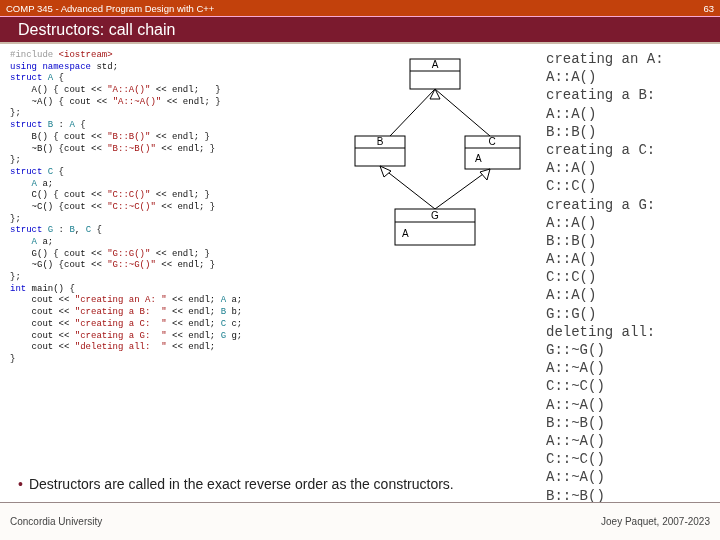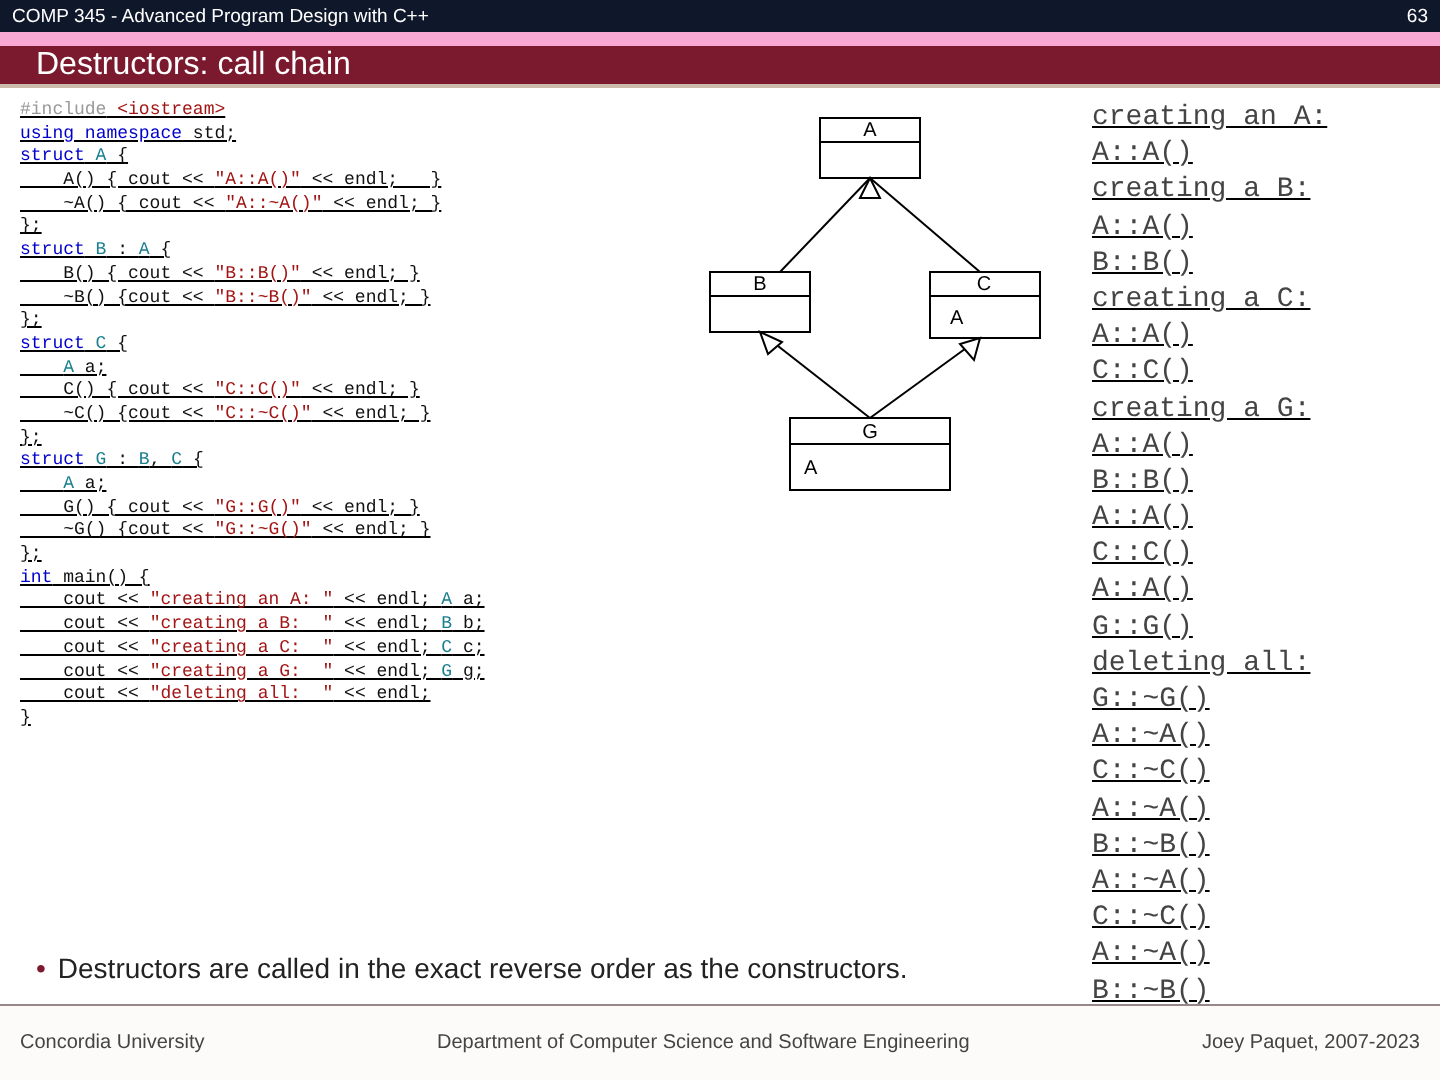--- a/index.html
+++ b/index.html
@@ -1,21 +1,21 @@
 <!DOCTYPE html>
 <html><head>
 <meta charset="utf-8">
 <style>
   * { margin: 0; padding: 0; box-sizing: border-box; }
   body { width: 720px; height: 540px; font-family: "Segoe UI", Arial, sans-serif; background: #fff; position: relative; overflow: hidden; }
-  .header-top { background: #0f172a; color: #fff; height: 16px; display: flex; justify-content: space-between; align-items: center; padding: 4px 6px; font-size: 9.5px; }
-  .header-title { background: #7b1a2e; height: 26px; border-top: 7px solid #f9a8d4; display: flex; align-items: center; padding-left: 18px; }
+  .header-top { background: #c2410c; color: #fff; height: 16px; display: flex; justify-content: space-between; align-items: center; padding: 4px 6px; font-size: 9.5px; }
+  .header-title { background: #7b1a2e; height: 26px; border-top: 1px solid #f9a8d4; display: flex; align-items: center; padding-left: 18px; }
   .header-title span { color: #fff; font-size: 16px; font-weight: 300; }
   .header-divider { height: 2px; background: #cba; }
-  .content { display: flex; padding: 6px 6px 0 10px; height: 436px; text-decoration: underline; }
+  .content { display: flex; padding: 6px 6px 0 10px; height: 436px; }
   .code-col { flex: 0 0 330px; font-family: Consolas, "Courier New", monospace; font-size: 9px; line-height: 1.3; color: #111; white-space: pre; }
   .diagram-col { flex: 0 0 200px; padding-top: 4px; }
   .diagram-col svg { width: 200px; height: 220px; }
   .output-col { flex: 1; font-family: Consolas, "Courier New", monospace; font-size: 14px; line-height: 1.3; white-space: pre; color: #444; padding-left: 6px; }
   .bullet-row { position: absolute; left: 0; right: 0; bottom: 48px; padding: 0 18px; font-size: 14px; color: #222; }
   .bullet-row .dot { color: #7b1a2e; margin-right: 6px; }
   .footer { position: absolute; left: 0; right: 0; bottom: 0; height: 38px; border-top: 1px solid #988; background: #fdfbf9; display: flex; justify-content: space-between; align-items: center; padding: 0 10px; font-size: 10px; color: #2a6; }
   .footer span { color: #444; }
   .kw { color: #0000cc; }
   .tp { color: #1a7f8f; }
@@ -119,15 +119,14 @@
 A::~A()
 A::~A()</div>
 </div>
 
 <div class="bullet-row">
   <span class="dot">•</span><span>Destructors are called in the exact reverse order as the constructors.</span>
 </div>
 
 <div class="footer">
   <span>Concordia University</span>
-  <span>Department of Computer Science and Software Engineering</span>
   <span>Joey Paquet, 2007-2023</span>
 </div>
 
 </body></html>

